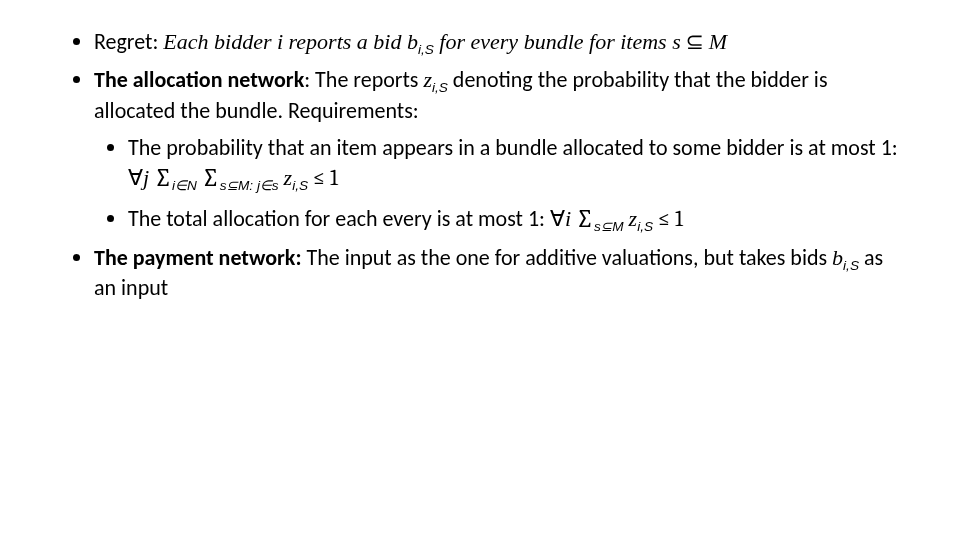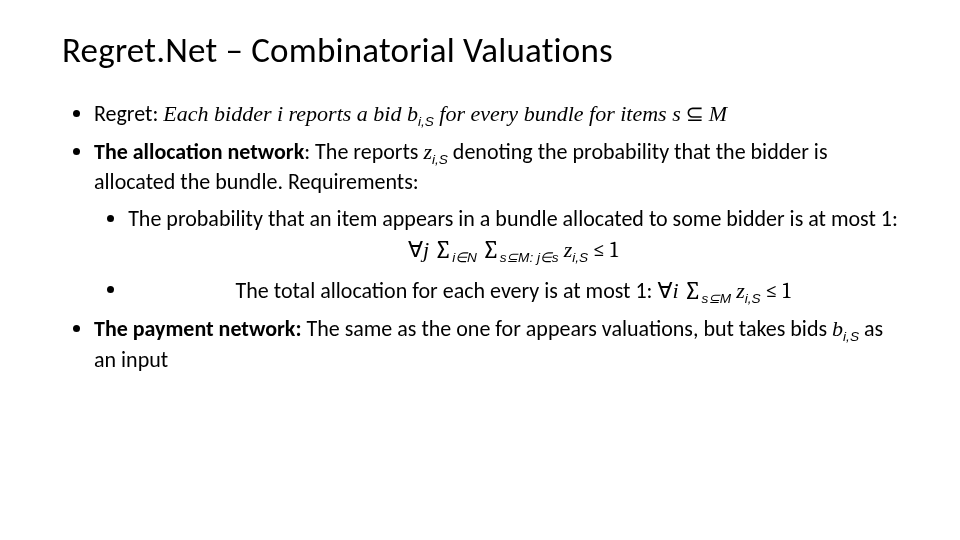--- a/index.html
+++ b/index.html
@@ -30,21 +30,20 @@
     margin: 0;
     padding-left: 32px;
   }
   ul.top > li {
     margin-bottom: 8px;
   }
   ul.sub {
     list-style: disc;
     margin: 8px 0 8px 0;
     padding-left: 34px;
-    text-align: center;
   }
   ul.sub > li {
     margin-bottom: 8px;
   }
   .bold { font-weight: 700; }
   .math {
     font-family: Liberation Serif, serif;
     font-style: italic;
   }
   .mathup {
@@ -61,21 +60,20 @@
     font-family: "Cambria Math", "Cambria", "Times New Roman", serif;
     font-size: 1.15em;
     font-style: normal;
     vertical-align: -0.05em;
   }
 </style>
 </head>
 <body>
 
 <div class="slide">
-  <div class="title">Regret.Net – Combinatorial Valuations</div>
 
   <ul class="top">
 
     <li>
       <span>Regret: </span><span class="math">Each bidder i reports a bid </span><span class="math">b</span><span class="sub-idx">i,S</span><span class="math"> for every bundle for items </span><span class="math">s</span><span class="mathup"> ⊆ </span><span class="math">M</span>
     </li>
 
     <li>
       <span class="bold">The allocation network</span><span>: The reports </span><span class="math">z</span><span class="sub-idx">i,S</span><span> denoting the probability that the bidder is allocated the bundle. Requirements:</span>
 
@@ -83,17 +81,17 @@
         <li>
           <span>The probability that an item appears in a bundle allocated to some bidder is at most 1: </span><span class="mathup">∀</span><span class="math">j</span><span>  </span><span class="bigop">∑</span><span class="sub-idx">i∈N</span><span> </span><span class="bigop">∑</span><span class="sub-idx">s⊆M: j∈s</span><span> </span><span class="math">z</span><span class="sub-idx">i,S</span><span class="mathup"> ≤ 1</span>
         </li>
         <li>
           <span>The total allocation for each every is at most 1: </span><span class="mathup">∀</span><span class="math">i</span><span> </span><span class="bigop">∑</span><span class="sub-idx">s⊆M</span><span> </span><span class="math">z</span><span class="sub-idx">i,S</span><span class="mathup"> ≤ 1</span>
         </li>
       </ul>
     </li>
 
     <li>
-      <span class="bold">The payment network:</span><span> The same as the one for appears valuations, but takes bids </span><span class="math">b</span><span class="sub-idx">i,S</span><span> as an input</span>
+      <span class="bold">The payment network:</span><span> The input as the one for additive valuations, but takes bids </span><span class="math">b</span><span class="sub-idx">i,S</span><span> as an input</span>
     </li>
 
   </ul>
 </div>
 
 </body></html>

